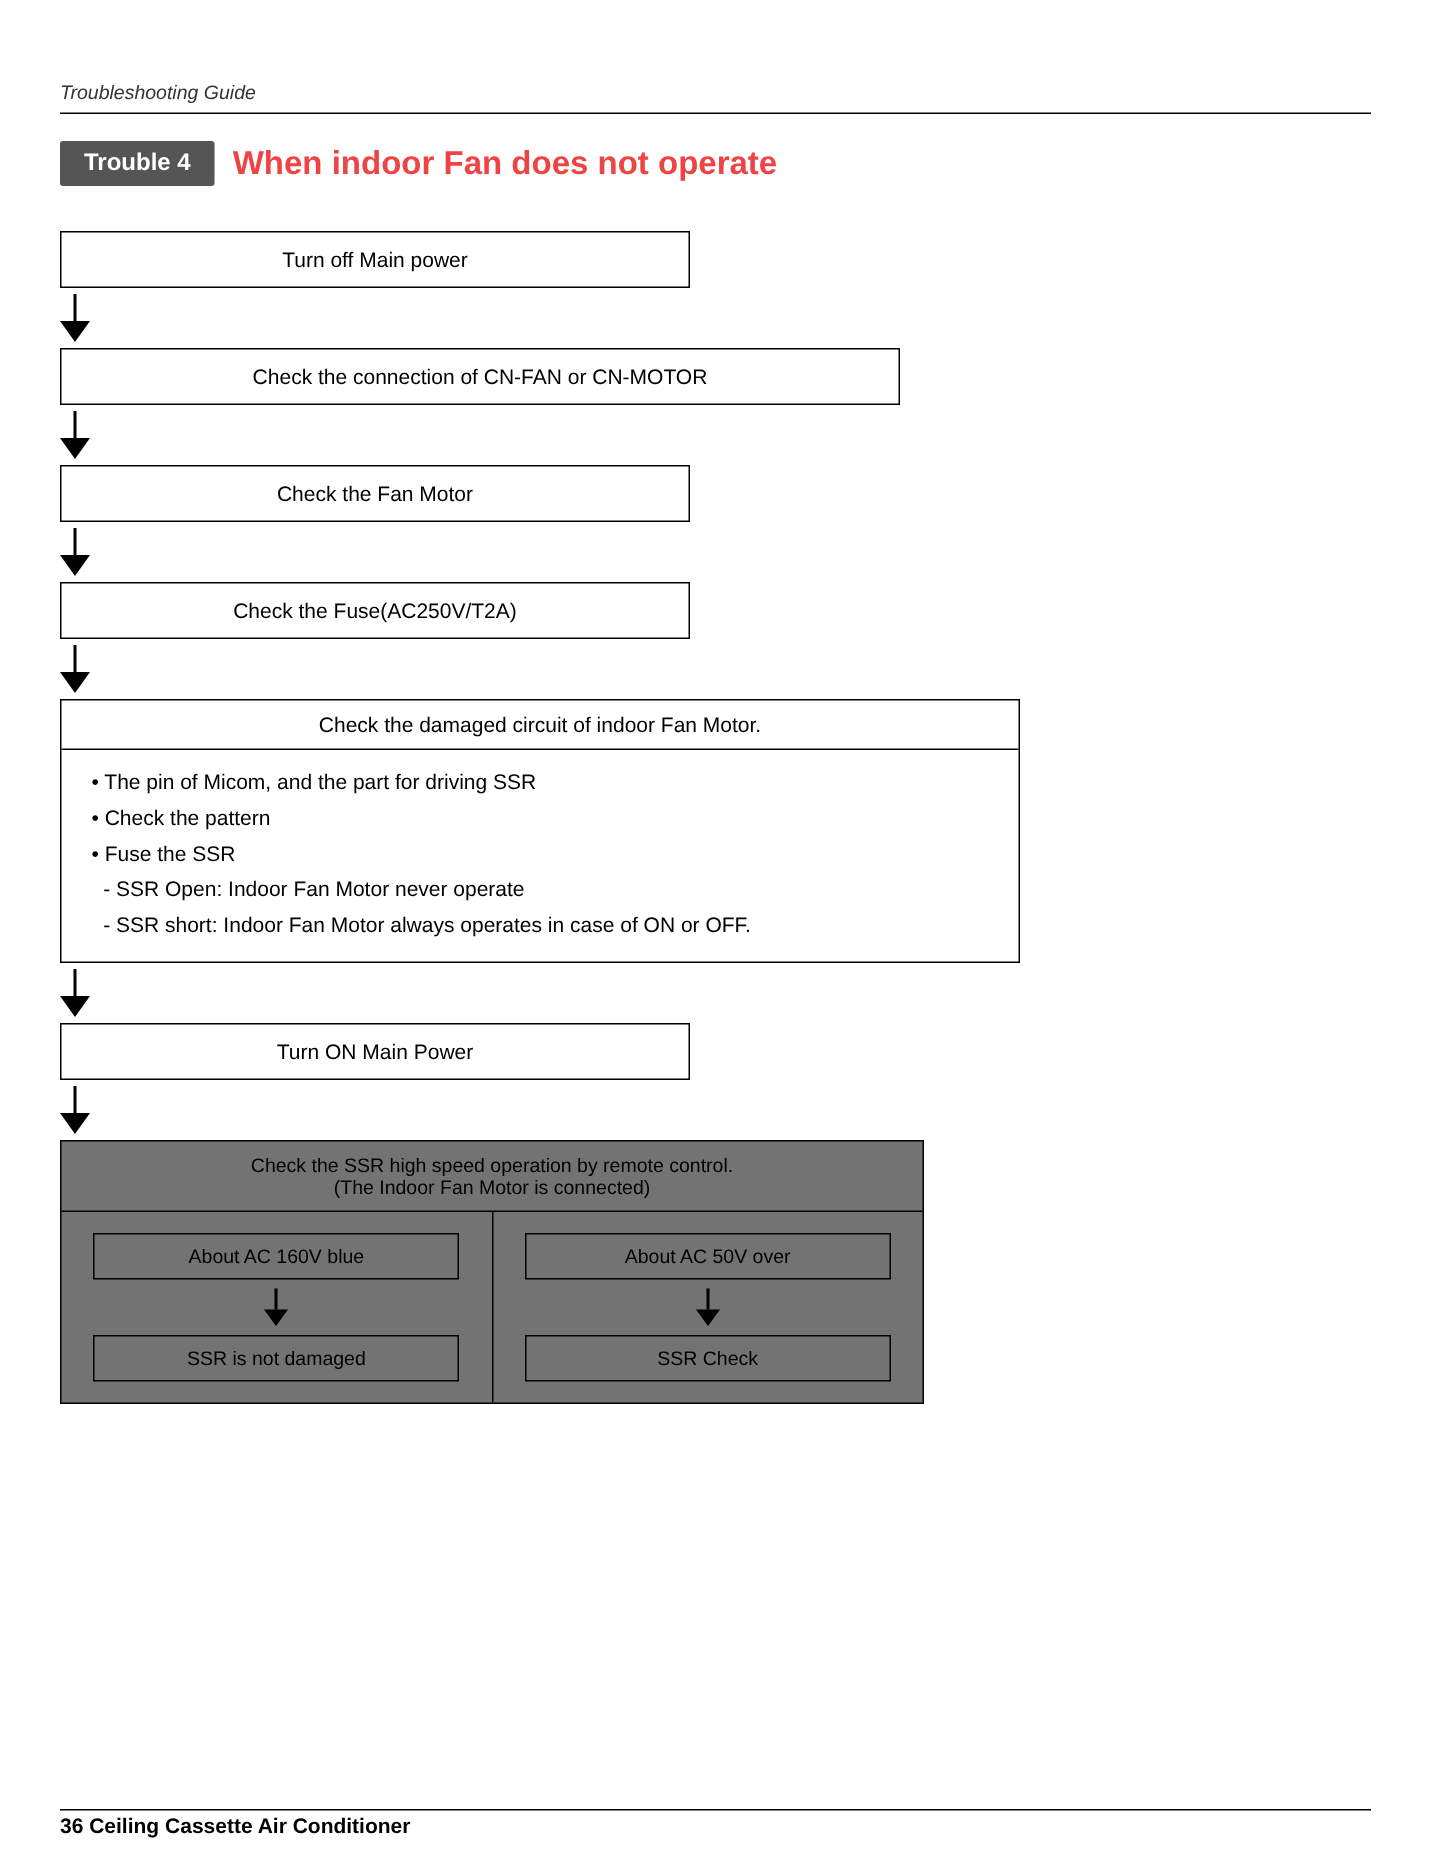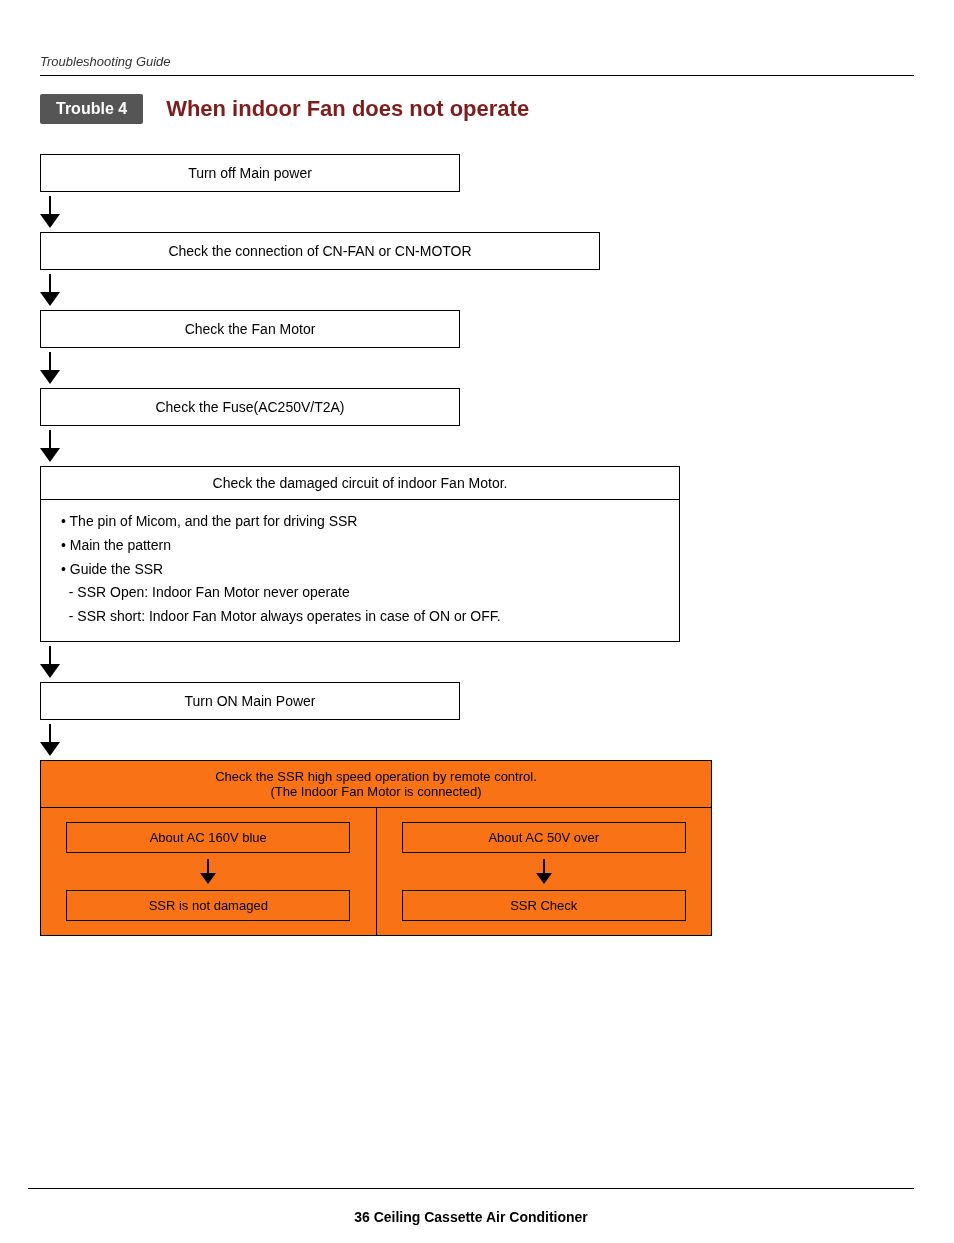--- a/index.html
+++ b/index.html
@@ -25,35 +25,35 @@
       margin-top: 34px;
     }
     .top-rule {
       border: none;
       border-top: 1.5px solid #000;
       margin-bottom: 18px;
     }
     .trouble-header {
       display: flex;
       align-items: center;
-      gap: 23px;
+      gap: 12px;
       margin-bottom: 30px;
     }
     .trouble-badge {
       background: #555;
       color: #fff;
       font-weight: bold;
       font-size: 16px;
       padding: 6px 16px;
       border-radius: 2px;
     }
     .trouble-title {
       font-size: 22px;
       font-weight: bold;
-      color: #7f1d1d;
+      color: #ef4444;
     }
     .flowchart {
       display: flex;
       flex-direction: column;
       align-items: flex-start;
       gap: 0;
     }
     .box {
       border: 1.5px solid #000;
       padding: 10px 30px;
@@ -98,23 +98,23 @@
     }
     .big-box-body {
       padding: 10px 20px 12px 20px;
       line-height: 1.7;
     }
     .big-box-body p {
       margin: 0;
     }
     
     .bottom-section {
-      width: 672px;
-      border: 1.5px solid #000;
-      background: #f97316;
+      width: 576px;
+      border: 1.5px solid #000;
+      background: #737373;
       font-size: 13px;
     }
     .bottom-top {
       text-align: center;
       padding: 8px 10px;
       border-bottom: 1.5px solid #000;
     }
     .bottom-voltage {
       padding: 8px 10px;
       border-bottom: 1.5px solid #000;
@@ -154,27 +154,26 @@
     .col-arrow .head {
       width: 0;
       height: 0;
       border-left: 8px solid transparent;
       border-right: 8px solid transparent;
       border-top: 11px solid #000;
     }
     .footer {
       position: absolute;
       bottom: 18px;
-      left: 28px;
+      left: 40px;
       right: 40px;
       border-top: 1.5px solid #000;
-      padding-top: 20px;
+      padding-top: 2px;
       font-size: 14px;
       font-weight: bold;
-      text-align: center;
     }
   </style>
 </head>
 <body>
 
 <div class="page">
   <div class="top-label">Troubleshooting Guide</div>
   <hr class="top-rule">
 
   <div class="trouble-header">
@@ -217,22 +216,22 @@
 
     <div class="arrow-down">
       <div class="stem"></div>
       <div class="head"></div>
     </div>
 
     <div class="big-box">
       <div class="big-box-header">Check the damaged circuit of indoor Fan Motor.</div>
       <div class="big-box-body">
         <p>• The pin of Micom, and the part for driving SSR</p>
-        <p>• Main the pattern</p>
-        <p>• Guide the SSR</p>
+        <p>• Check the pattern</p>
+        <p>• Fuse the SSR</p>
         <p>&nbsp;&nbsp;- SSR Open: Indoor Fan Motor never operate</p>
         <p>&nbsp;&nbsp;- SSR short: Indoor Fan Motor always operates in case of ON or OFF.</p>
       </div>
     </div>
 
     <div class="arrow-down">
       <div class="stem"></div>
       <div class="head"></div>
     </div>
 

